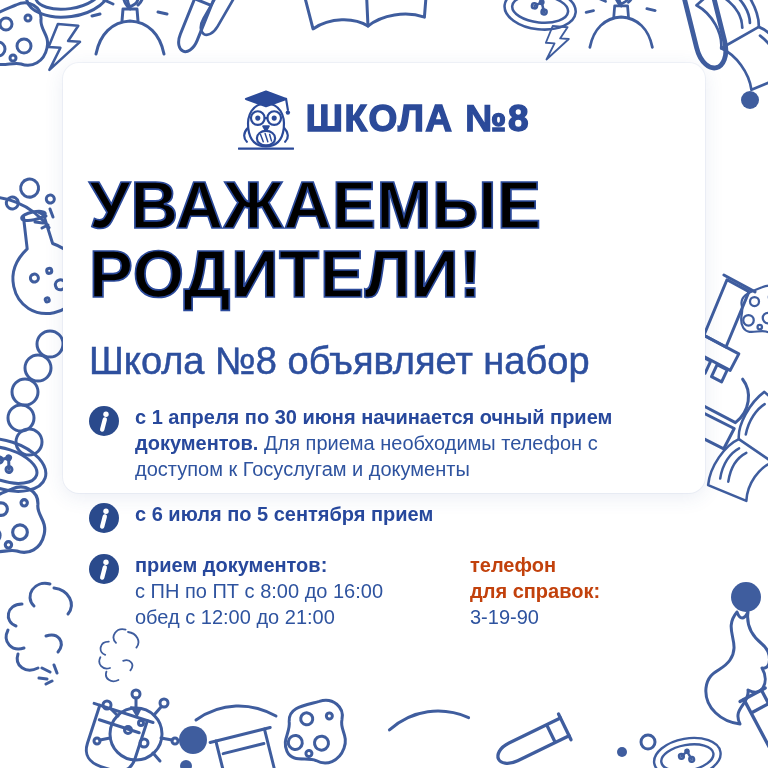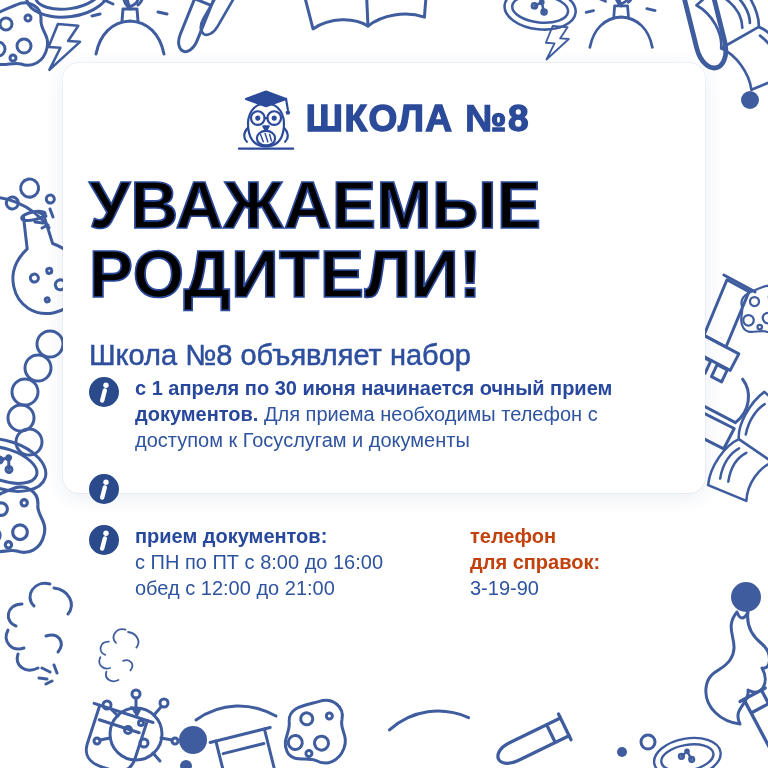--- a/index.html
+++ b/index.html
@@ -20,26 +20,26 @@
     -webkit-text-stroke:1.4px #2b4a99;white-space:nowrap;}
   .logo-desc{font-size:7.5px;font-weight:bold;line-height:1.35;color:#2b4a99;opacity:.9;
     letter-spacing:.3px;align-self:center;margin-top:6px;}
 
   
   h1.heading{margin:20px 0 0 0;font-size:66px;line-height:1.05;font-weight:bold;
     color:#000000;-webkit-text-stroke:1.7px #2b4a9b;letter-spacing:.5px;}
   h1.heading span{display:block;}
 
   
-  .announce{margin-top:26px;font-size:29px;line-height:1.32;color:#2d4f9e;
+  .announce{margin-top:26px;font-size:38px;line-height:1.32;color:#2d4f9e;
     -webkit-text-stroke:.5px #2d4f9e;}
   .announce span{display:block;}
 
   
-  .bullets{margin-top:1px;display:flex;flex-direction:column;gap:19px;}
+  .bullets{margin-top:18px;display:flex;flex-direction:column;gap:19px;}
   .bullet{display:flex;align-items:flex-start;}
   .info{width:30px;height:30px;flex:0 0 auto;margin-right:16px;margin-top:2px;}
   .btext{font-size:20px;line-height:1.3;color:#2e539f;max-width:545px;}
   .btext .b{font-weight:bold;color:#27489c;}
   .blk{display:block;}
   .row3{display:flex;align-items:flex-start;}
   .row3 .left{width:335px;}
   .phone{font-size:20px;line-height:1.3;color:#2e539f;}
   .phone .b{font-weight:bold;color:#c2410c;display:block;}
   .phone .num{display:block;}
@@ -246,20 +246,21 @@
         </div>
       </div>
 
       <div class="bullet">
         <svg class="info" viewBox="0 0 30 30" aria-hidden="true">
           <circle cx="15" cy="15" r="15" fill="#2a4a8c"></circle>
           <circle cx="17" cy="8.2" r="2.7" fill="#ffffff"></circle>
           <path d="M15.8,13.5 L13.2,23.5" stroke="#ffffff" stroke-width="4.4" stroke-linecap="round" fill="none"></path>
         </svg>
         <div class="btext">
+          <span class="b blk">с 6 июля по 5 сентября прием</span>
         </div>
       </div>
 
       <div class="bullet row3">
         <svg class="info" viewBox="0 0 30 30" aria-hidden="true">
           <circle cx="15" cy="15" r="15" fill="#2a4a8c"></circle>
           <circle cx="17" cy="8.2" r="2.7" fill="#ffffff"></circle>
           <path d="M15.8,13.5 L13.2,23.5" stroke="#ffffff" stroke-width="4.4" stroke-linecap="round" fill="none"></path>
         </svg>
         <div class="btext left">

